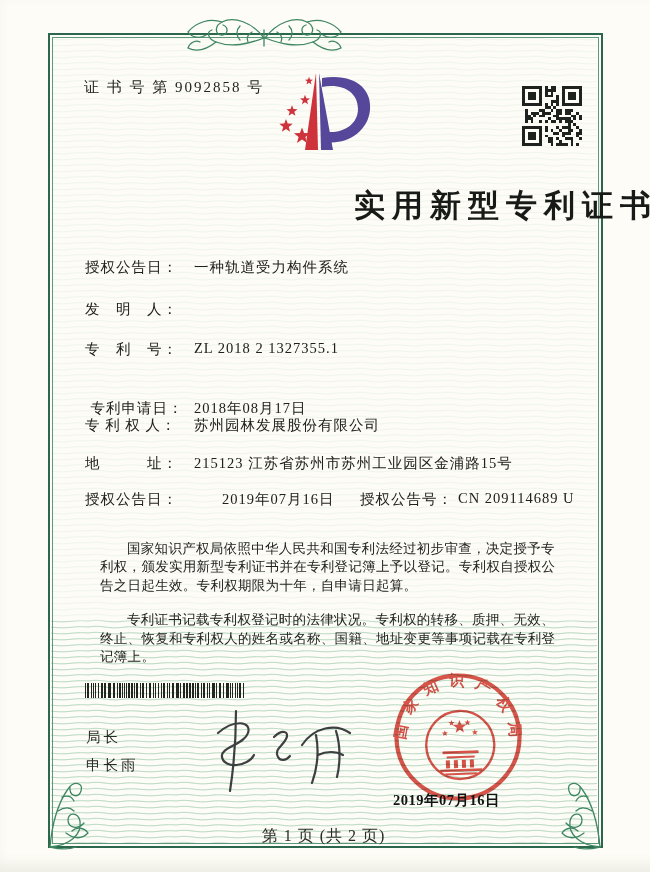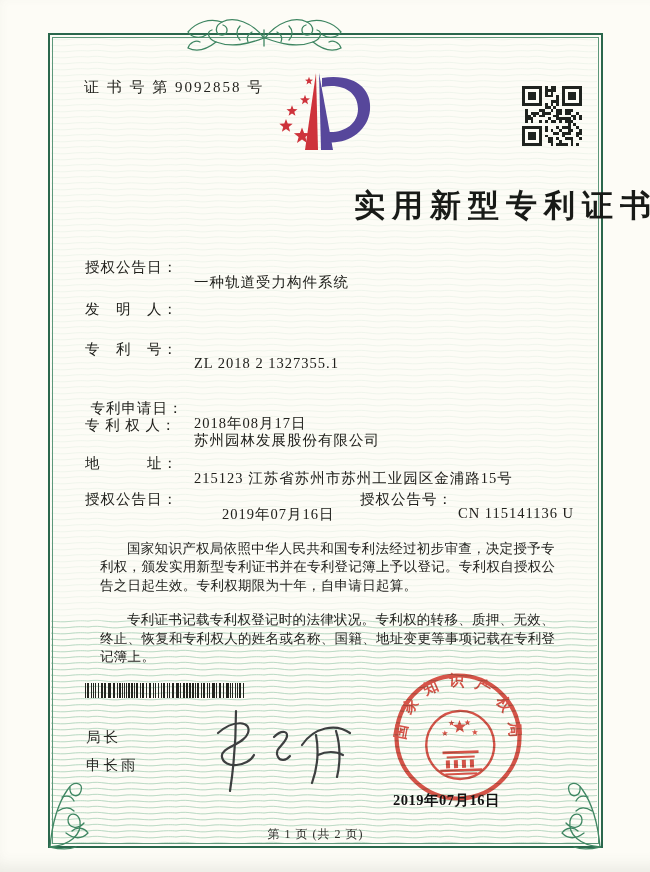--- a/index.html
+++ b/index.html
@@ -23,28 +23,28 @@
   }
   .cert-number{
     position:absolute;left:84px;top:78px;font-size:15px;letter-spacing:2px;color:#24241f;
   }
   .title{
     position:absolute;left:8px;top:185px;width:650px;text-align:right;
     font-size:31px;font-weight:bold;letter-spacing:7px;color:#181a17;
   }
   .row{position:absolute;left:85px;width:520px;display:flex;font-size:14.5px;}
   .row .lbl{display:inline-block;min-width:104px;letter-spacing:1px;white-space:pre;color:#20201c;}
-  .row .val{margin-left:5px;letter-spacing:1px;color:#20201c;white-space:pre;margin-top:15px;}
+  .row .val{margin-left:5px;letter-spacing:1px;color:#20201c;white-space:pre;}
   .grant-b{position:absolute;left:245px;display:flex;}
   .paras{position:absolute;left:84px;top:524px;width:494px;}
   .paras p{margin:16px;font-size:13.5px;line-height:18.4px;text-indent:2em;letter-spacing:.3px;color:#232320;}
   .signer{position:absolute;left:86px;font-family:"Liberation Sans",sans-serif;
     font-size:14.5px;letter-spacing:3px;color:#2a2a26;}
   .seal-date{position:absolute;left:393px;top:791px;font-size:14.5px;font-weight:bold;letter-spacing:.5px;color:#141414;}
-  .footer{position:absolute;left:40px;top:826px;width:551px;text-align:center;font-size:12px;letter-spacing:1px;color:#28282.3;color:#2a2a26;}
+  .footer{position:absolute;left:48px;top:826px;width:551px;text-align:center;font-size:16px;letter-spacing:1px;color:#28282.3;color:#2a2a26;}
   .seal-svg{transform:rotate(-2deg);opacity:.92;mix-blend-mode:multiply;}
   .orn{color:var(--orn,#3f8662);}
 </style>
 </head>
 <body>
 
 <div class="page" style="--green: #2a674c; --green-l: #5d977a; --orn: #3f8662;">
 
   <svg class="bg" width="650" height="872" aria-hidden="true">
     <defs>
@@ -265,21 +265,21 @@
   <div class="row" style="top:454px;">
     <span class="lbl">地　　　址：</span>
     <span class="val">215123 江苏省苏州市苏州工业园区金浦路15号</span>
   </div>
 
   <div class="row" style="top:490px;gap:28px;">
     <span class="lbl">授权公告日：</span>
     <span class="val">2019年07月16日</span>
     <span class="grant-b">
       <span class="lbl" style="min-width:0;margin-left:30px;">授权公告号：</span>
-      <span class="val">CN 115141136 U</span>
+      <span class="val">CN 209114689 U</span>
     </span>
   </div>
 
   <div class="paras">
     <p>国家知识产权局依照中华人民共和国专利法经过初步审查，决定授予专利权，颁发实用新型专利证书并在专利登记簿上予以登记。专利权自授权公告之日起生效。专利权期限为十年，自申请日起算。</p>
     <p>专利证书记载专利权登记时的法律状况。专利权的转移、质押、无效、终止、恢复和专利权人的姓名或名称、国籍、地址变更等事项记载在专利登记簿上。</p>
   </div>
 
   <svg id="barcode" class="abs" style="left:85px;top:683px;" width="166" height="15" aria-hidden="true">
       <rect x="0" y="0" width="1" height="15" fill="#23251f"></rect>

